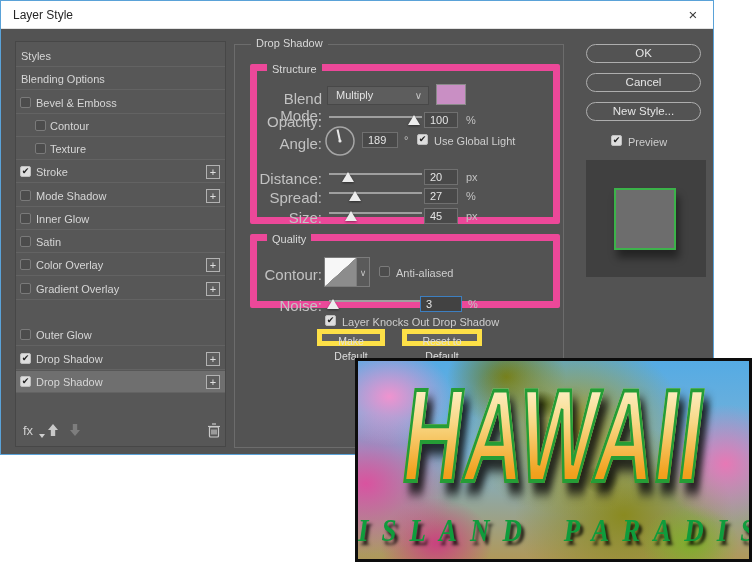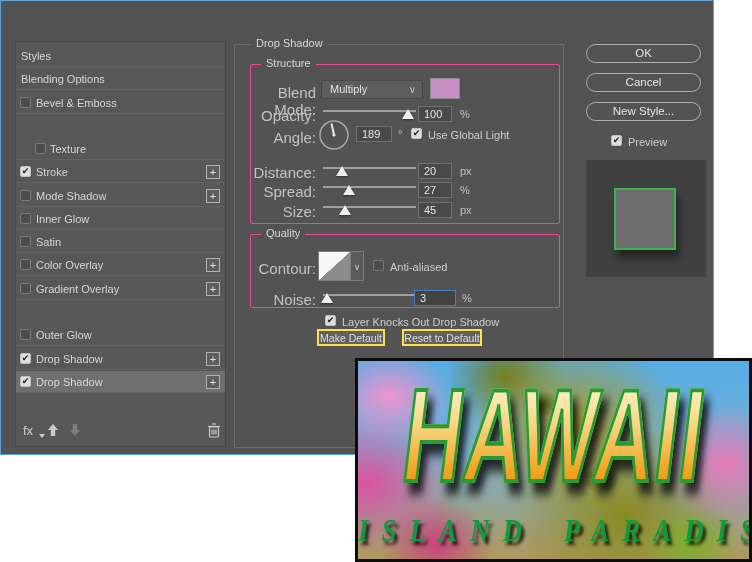--- a/index.html
+++ b/index.html
@@ -40,21 +40,21 @@
               border-left:3px solid transparent; border-right:3px solid transparent;
               border-top:4px solid #cfcfcf; }
   .icon-svg { position:absolute; top:1px; }
 
   
   .cpanel { position:absolute; left:233px; top:43px; width:330px; height:404px;
             border:1px solid #6c6c6c; }
   .grp-title { position:absolute; top:-8px; background:#535353; padding:0 5px;
                color:#d8d8d8; font-size:11px; white-space:nowrap; }
   .cpanel > .grp-title { left:16px; }
-  .group { position:absolute; border:1px solid #ec4899; border-radius:2px; }
+  .group { position:absolute; border:7px solid #ec4899; border-radius:2px; }
   .g-structure { left:15px; top:19px; width:310px; height:160px; }
   .g-quality   { left:15px; top:189px; width:310px; height:74px; }
   .group > .grp-title { left:10px; }
 
   .flabel { position:absolute; left:0; width:65px; text-align:right; font-size:15px; color:#c2c2c2; }
   .unit { position:absolute; font-size:11px; color:#c2c2c2; }
   .vbox { position:absolute; width:34px; height:16px; background:#494949; border:1px solid #707070;
           color:#e4e4e4; font-size:11px; line-height:14px; padding-left:5px; }
   .vbox.focus { border:1px solid #3d7fc1; background:#424242; }
 
@@ -73,21 +73,21 @@
 
   .dial { position:absolute; left:67px; top:54px; width:32px; height:32px; }
 
   .contour-thumb { position:absolute; left:67px; top:16px; width:33px; height:30px;
                    border:1px solid #7c7c7c;
                    background:linear-gradient(to bottom right, #f7f7f7 49.6%, #8c8c8c 50.4%); }
   .contour-dd { position:absolute; left:100px; top:16px; width:13px; height:30px; background:#5a5a5a;
                 border:1px solid #7c7c7c; border-left:none; color:#c4c4c4; font-size:9px;
                 text-align:center; line-height:30px; }
 
-  .ps-btn { position:absolute; height:17px; background:#606060; border:2px solid #fde047;
+  .ps-btn { position:absolute; height:17px; background:#606060; border:5px solid #fde047;
             color:#dedede; font-size:10.5px; text-align:center; line-height:15px; }
   .cblabel { position:absolute; font-size:11px; color:#cdcdcd; white-space:nowrap; }
 
   
   .pill { position:absolute; left:585px; width:115px; height:19px; border:1px solid #aeaeae;
           border-radius:10px; color:#e5e5e5; font-size:11.5px; text-align:center;
           line-height:17px; background:transparent; }
   .preview-wrap { position:absolute; left:585px; top:159px; width:120px; height:117px; background:#404040; }
   .preview-square { position:absolute; left:28px; top:28px; width:62px; height:62px; background:#6d6d6d;
                     border:2px solid #3cb24a; box-shadow:3px 8px 8px rgba(0,0,0,0.45); }
@@ -122,31 +122,39 @@
                 letter-spacing:13px; word-spacing:9px; color:#0f9c3c;
                 transform:scaleY(1.2); transform-origin:bottom center;
                 text-shadow:3px 4px 3px rgba(0,0,0,0.85); white-space:nowrap; }
 </style>
 </head>
 <body>
 
 <div class="stage">
 
   <div class="window">
+    <div class="titlebar">
+      <span class="wtitle">Layer Style</span>
+      <span class="close-btn">×</span>
+    </div>
 
     <div class="sidebar">
       <div class="srow" style="top:3px">
         <span class="slabel noind">Styles</span>
         </div>
       <div class="srow" style="top:26px">
         <span class="slabel noind">Blending Options</span>
         </div>
       <div class="srow" style="top:50px">
         <span class="cb"></span>
         <span class="slabel">Bevel &amp; Emboss</span>
+        </div>
+      <div class="srow" style="top:73px">
+        <span class="cb ind"></span>
+        <span class="slabel ind">Contour</span>
         </div>
       <div class="srow" style="top:96px">
         <span class="cb ind"></span>
         <span class="slabel ind">Texture</span>
         </div>
       <div class="srow" style="top:119px">
         <span class="cb checked"></span>
         <span class="slabel">Stroke</span>
         <span class="plusbtn">+</span>
         </div>

